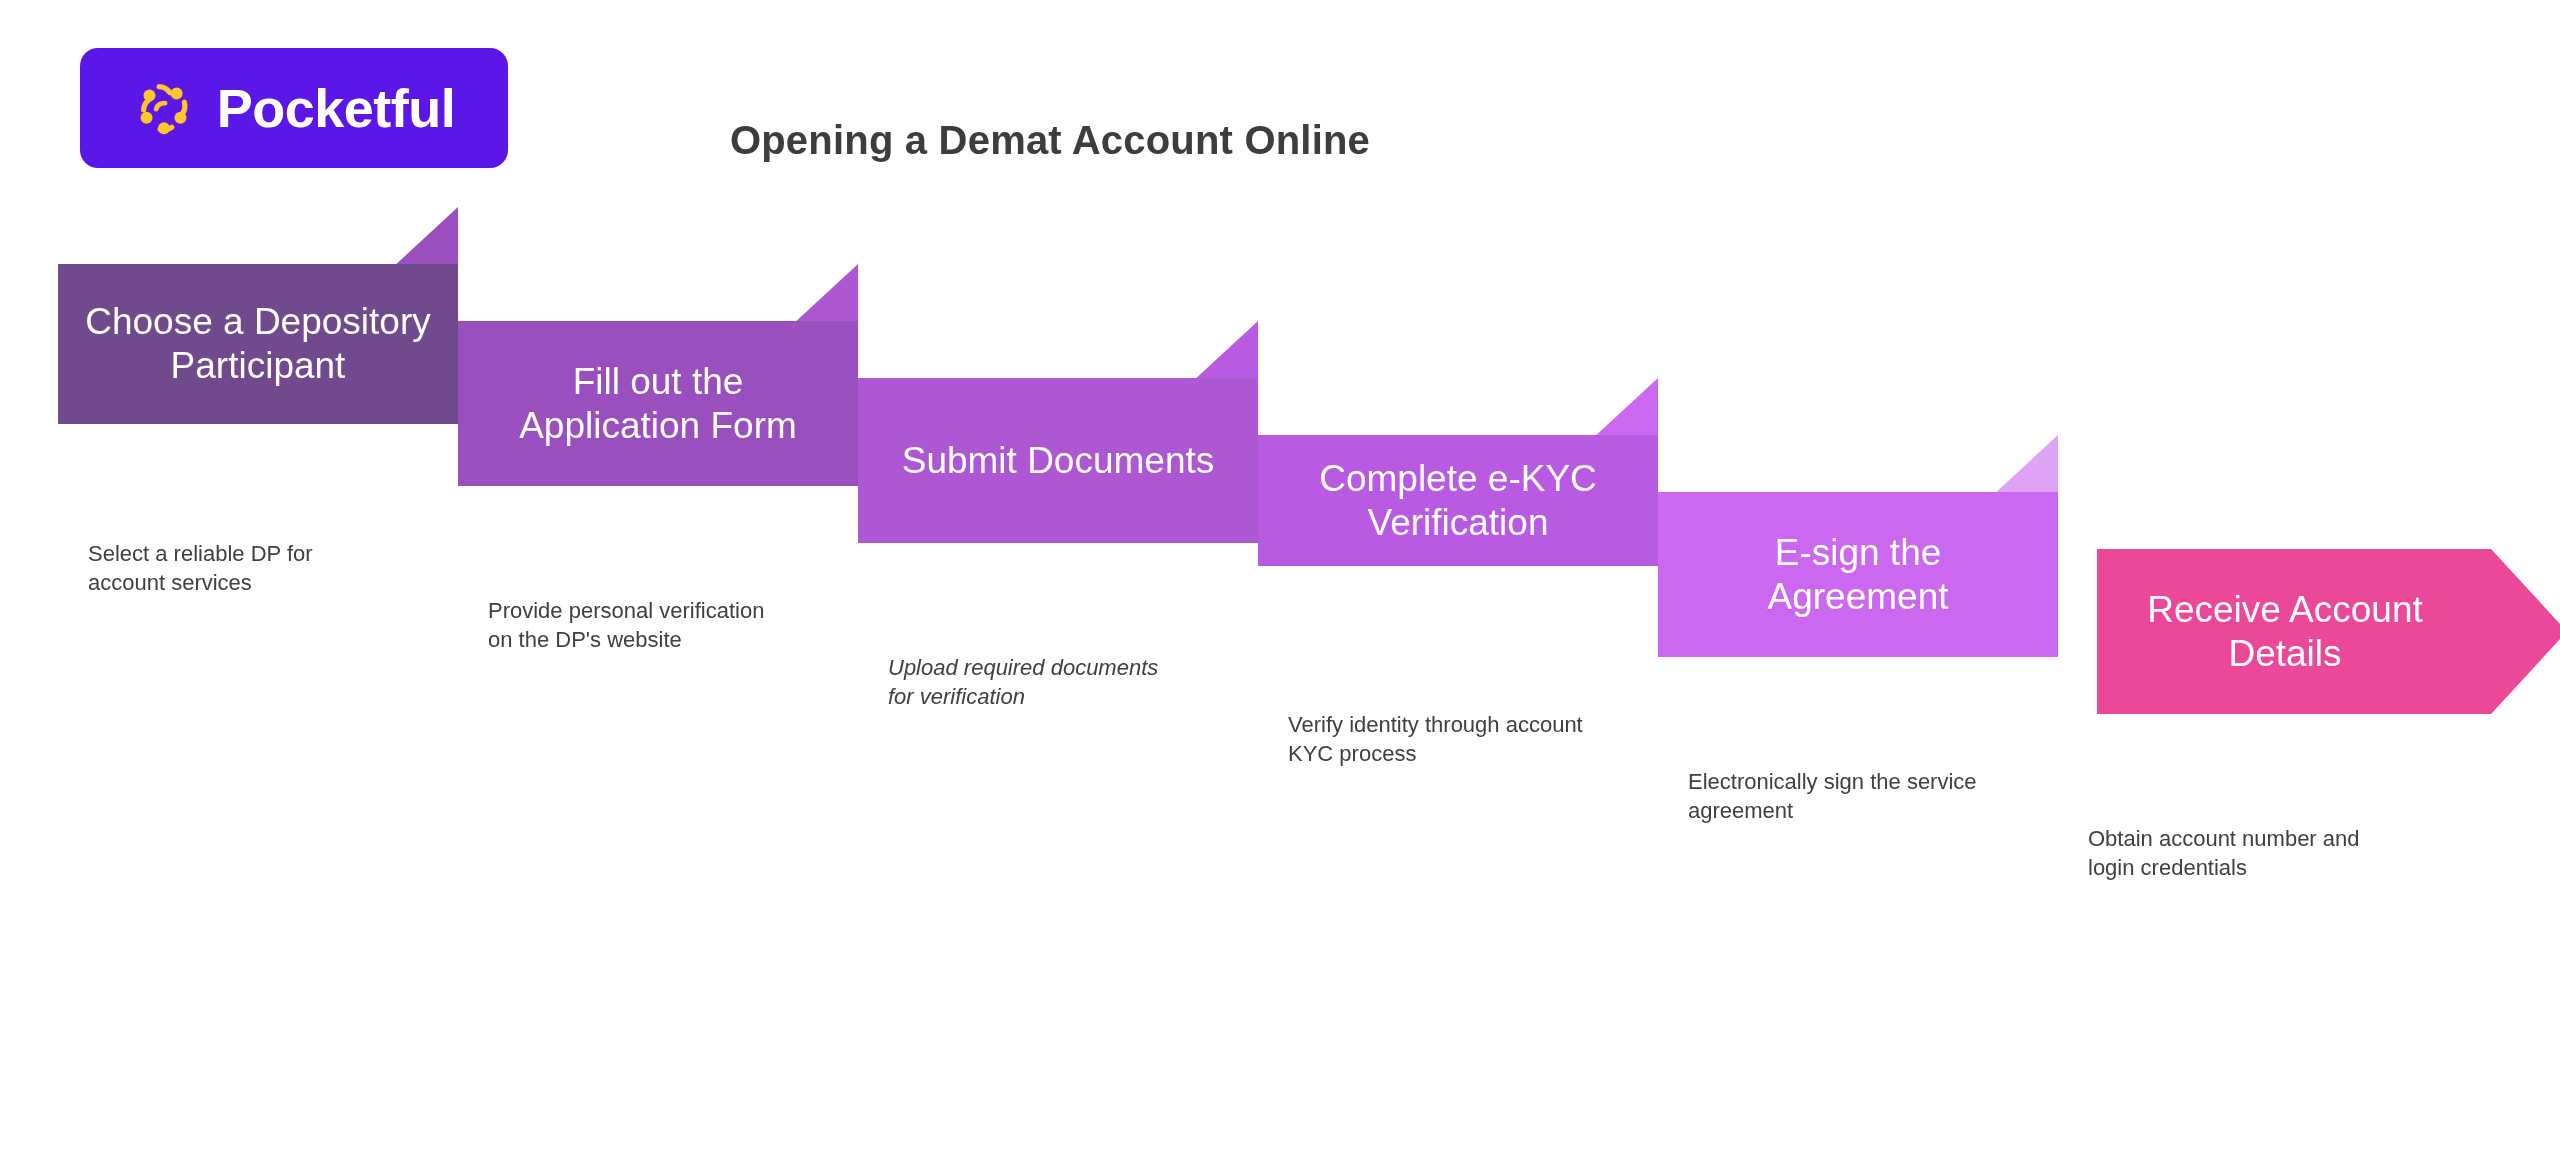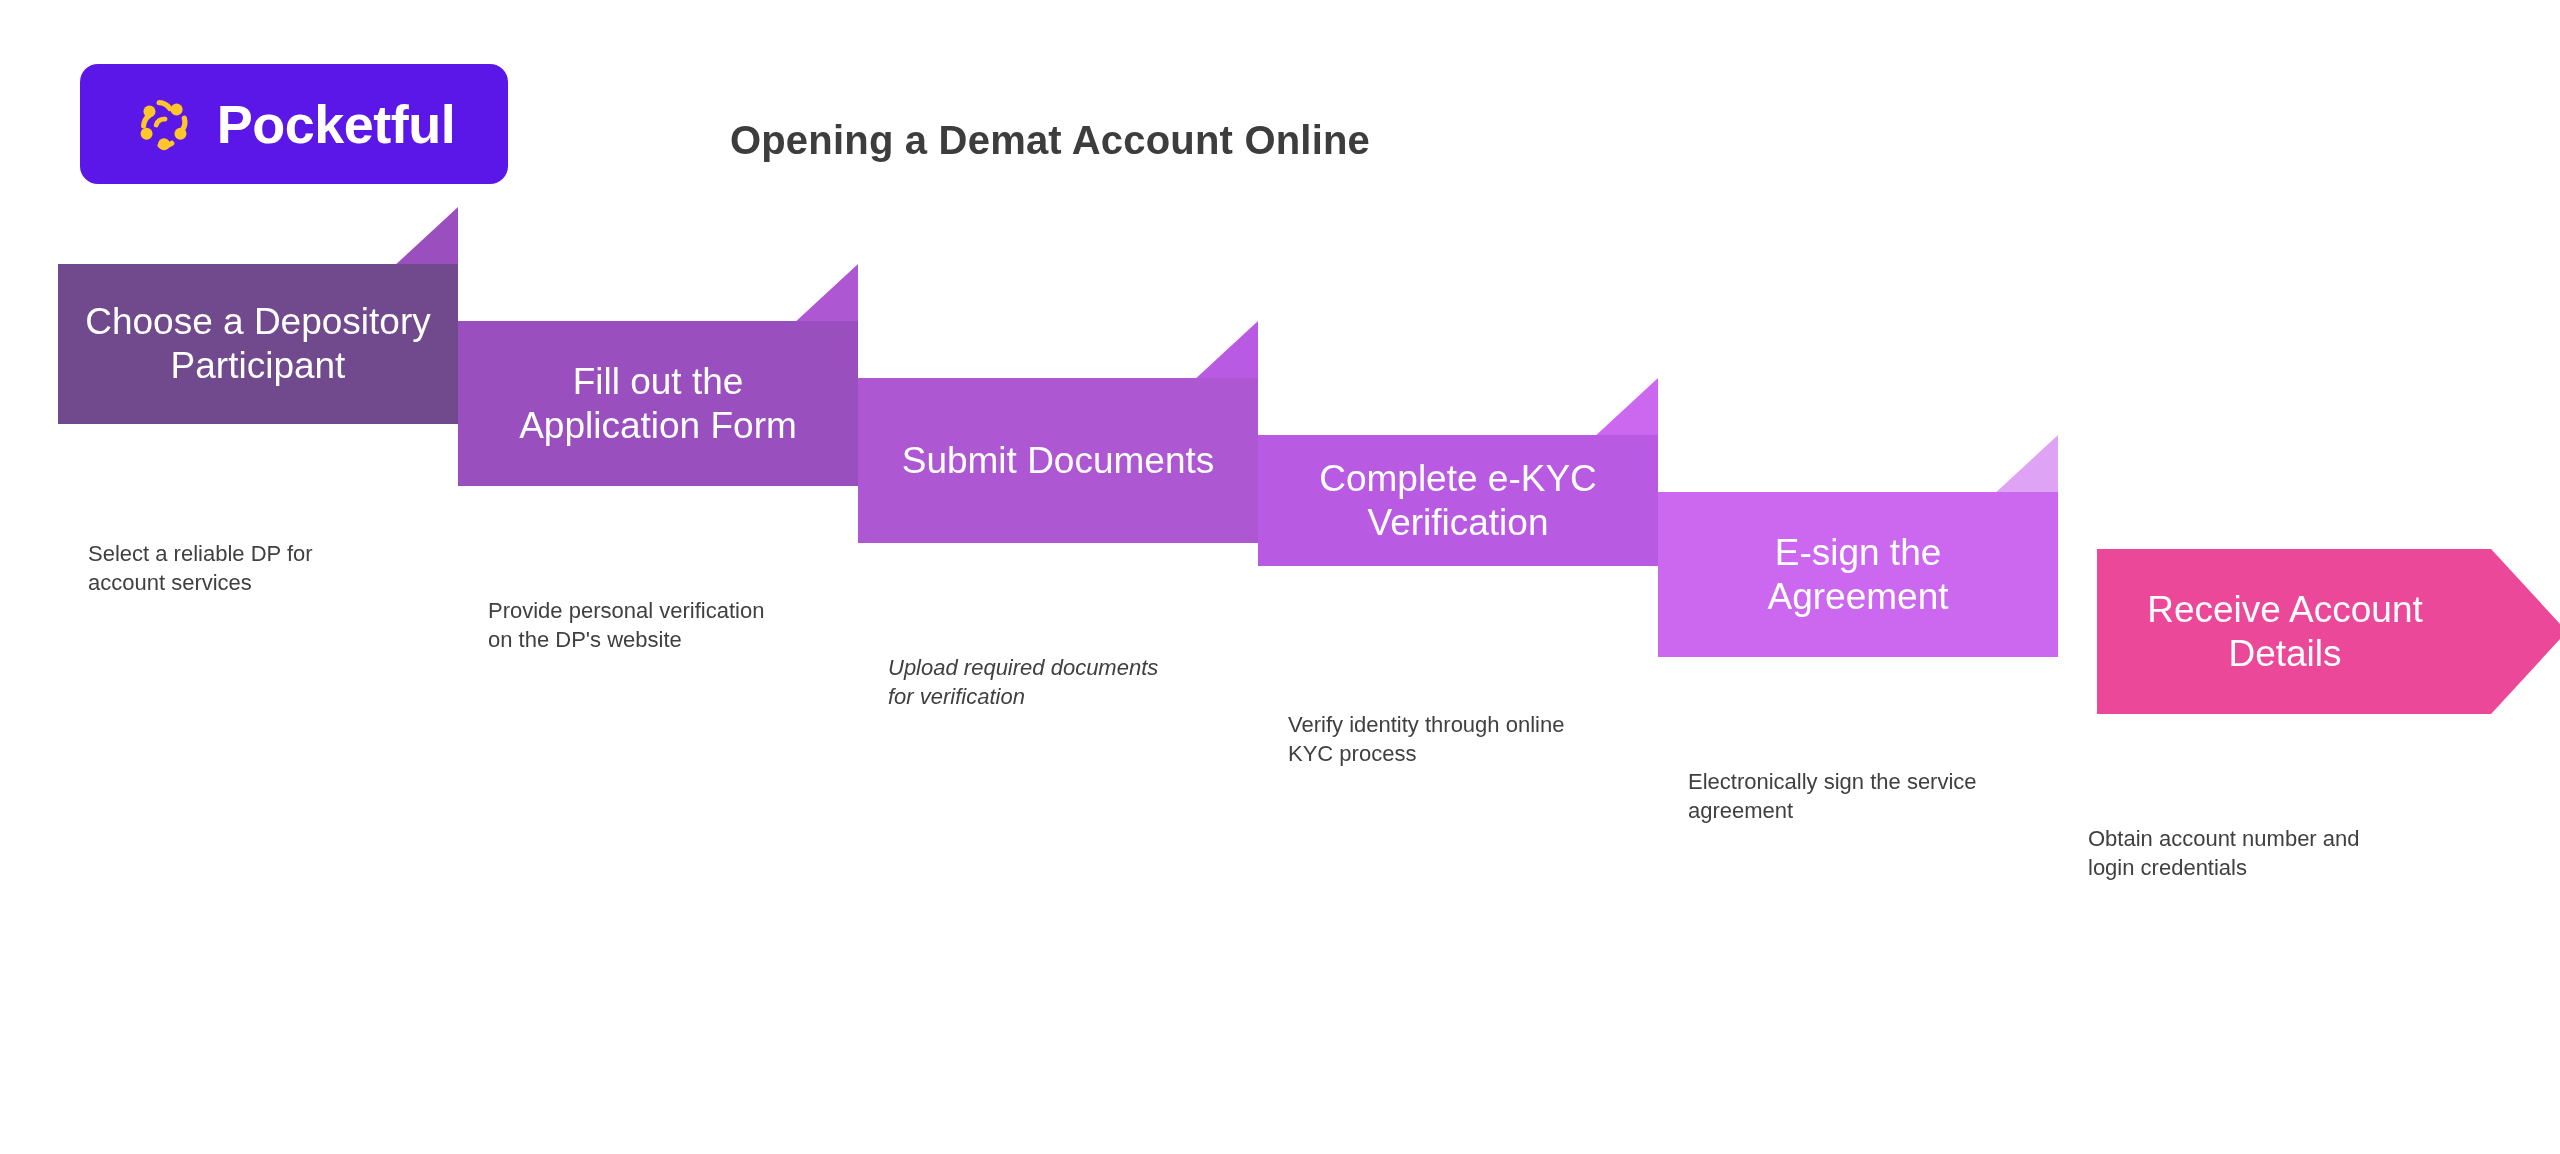--- a/index.html
+++ b/index.html
@@ -13,21 +13,21 @@
     position: relative;
     overflow: hidden;
     font-family: "Liberation Sans", sans-serif;
     -webkit-font-smoothing: antialiased;
   }
 
   
   #logo-badge {
     position: absolute;
     left: 80px;
-    top: 64px;
+    top: 48px;
     width: 428px;
     height: 120px;
     border-radius: 18px;
     display: flex;
     align-items: center;
     justify-content: center;
     gap: 22px;
     box-sizing: border-box;
     padding: 0 26px;
   }
@@ -206,17 +206,17 @@
     <div class="banner" id="banner-4" style="background: rgb(204, 103, 240);">E-sign the Agreement</div>
   </div>
 
   <div class="step" id="step-5">
     <div class="banner arrow" id="banner-5" style="background: #ec4899; margin-left: 39px;">Receive Account Details</div>
   </div>
 
   <div class="caption" id="caption-0" style="color: rgb(64, 64, 64);">Select a reliable DP for account services</div>
   <div class="caption" id="caption-1" style="color: rgb(64, 64, 64);">Provide personal verification on the DP's website</div>
   <div class="caption" id="caption-2" style="color: rgb(64, 64, 64);">Upload required documents for verification</div>
-  <div class="caption" id="caption-3" style="color: rgb(64, 64, 64);">Verify identity through online KYC process</div>
+  <div class="caption" id="caption-3" style="color: rgb(64, 64, 64);">Verify identity through account KYC process</div>
   <div class="caption" id="caption-4" style="color: rgb(64, 64, 64);">Electronically sign the service agreement</div>
   <div class="caption" id="caption-5" style="color: rgb(64, 64, 64);">Obtain account number and login credentials</div>
 
 </div>
 
 </body></html>

